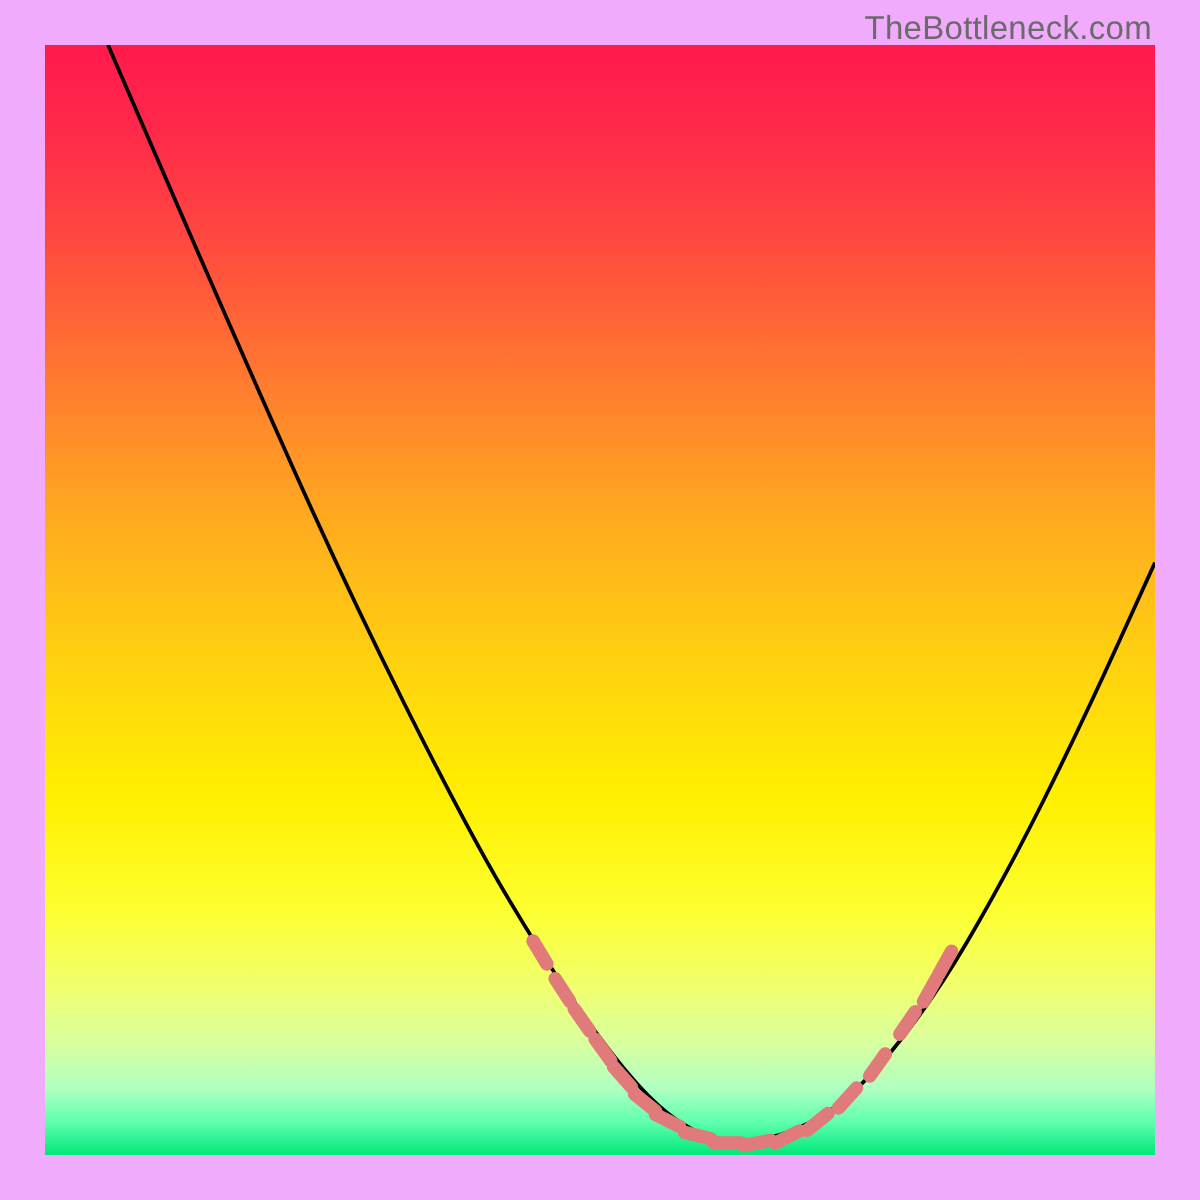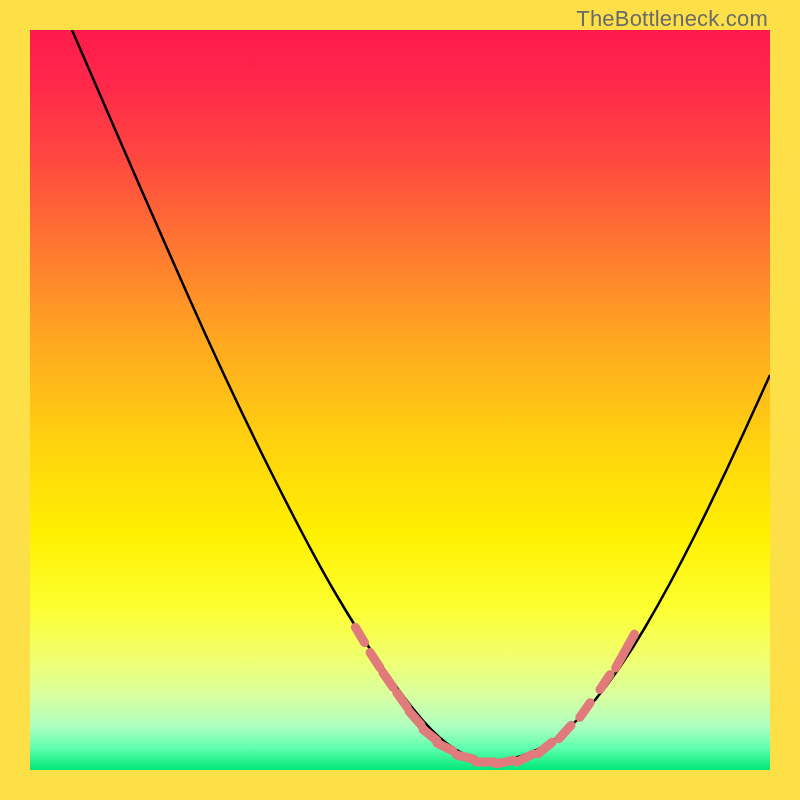--- a/index.html
+++ b/index.html
@@ -1,21 +1,21 @@
 <!DOCTYPE html>
 <html><head>
 <meta charset="utf-8">
 <style>
   * { margin: 0; padding: 0; box-sizing: border-box; }
   html, body { width: 800px; height: 800px; overflow: hidden; background: #000; }
   .chart-container {
     position: relative;
     width: 800px;
     height: 800px;
-    background: #fde047;
+    background: #f0abfc;
   }
   .plot-area {
     position: absolute;
     left: 30px;
     top: 30px;
     width: 740px;
     height: 740px;
     background: linear-gradient(to bottom,
       #ff1a4d 0%,
       #ff2a4a 8%,

